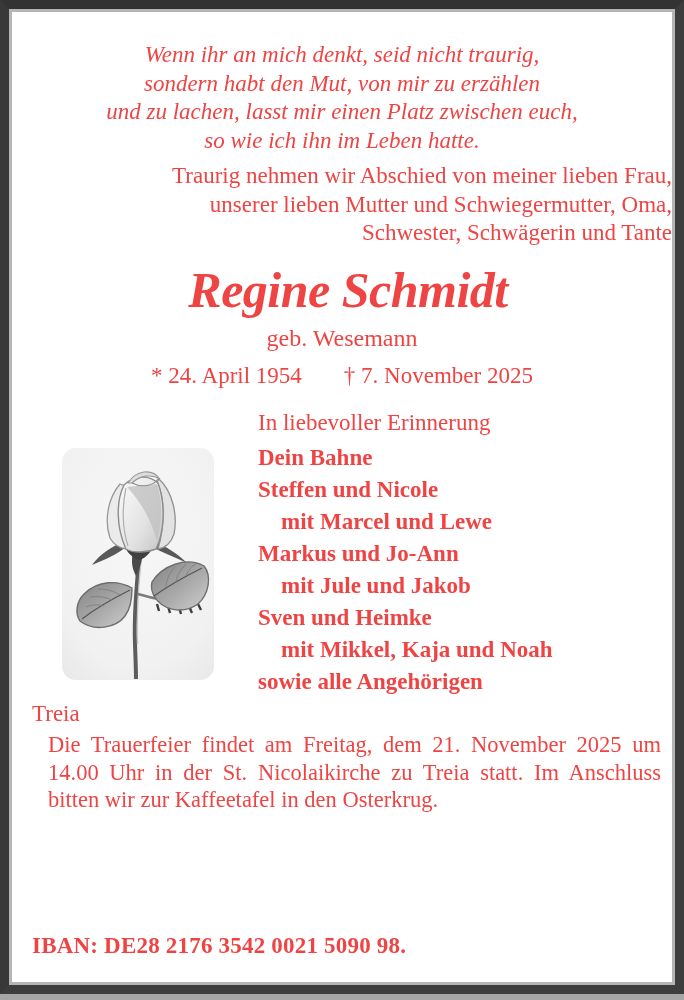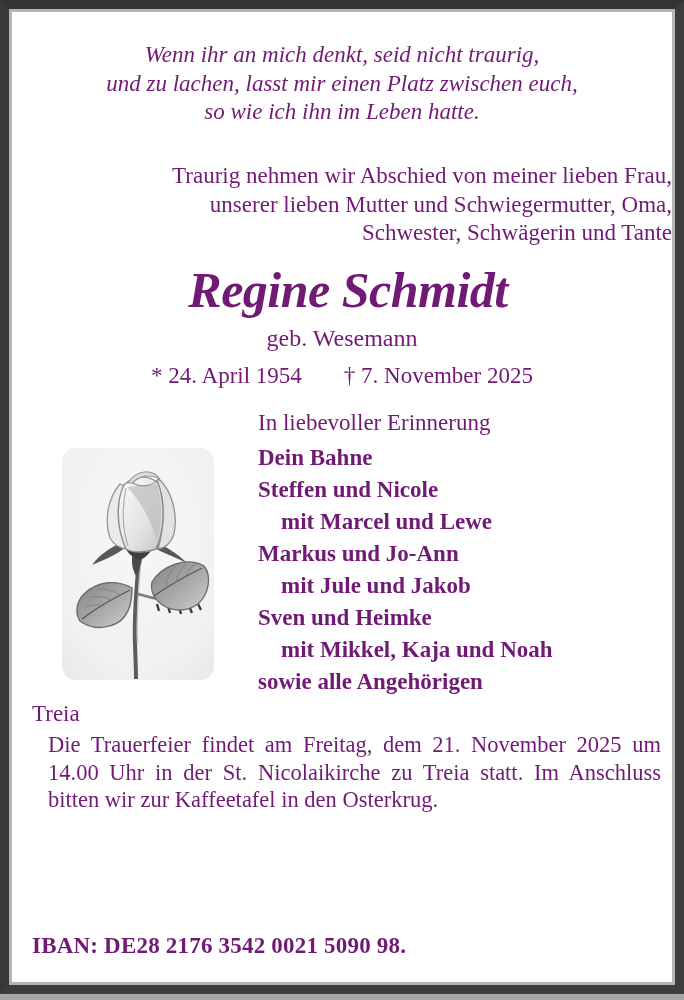--- a/index.html
+++ b/index.html
@@ -21,21 +21,21 @@
     border-left-color: #383838;
   }
   .card::before {               
     content: "";
     position: absolute; inset: 0;
     border: 3px solid #b5b5b5;
     pointer-events: none;
   }
   .content {
     position: absolute; inset: 3px;
-    color: #701a75;
+    color: #ef4444;
   }
   .abs { position: absolute; }
 
   .quote {
     top: 29px; left: 0; right: 0;
     text-align: center;
     font-style: italic;
     font-size: 23px; line-height: 28.5px;
   }
   .intro {
@@ -99,20 +99,21 @@
 </style>
 </head>
 <body>
 
 <div class="page">
   <div class="card">
     <div class="content">
 
       <div class="abs quote">
         <div>Wenn ihr an mich denkt, seid nicht traurig,</div>
+        <div>sondern habt den Mut, von mir zu erzählen</div>
         <div>und zu lachen, lasst mir einen Platz zwischen euch,</div>
         <div>so wie ich ihn im Leben hatte.</div>
       </div>
 
       <div class="abs intro">
         <div>Traurig nehmen wir Abschied von meiner lieben Frau,</div>
         <div>unserer lieben Mutter und Schwiegermutter, Oma,</div>
         <div>Schwester, Schwägerin und Tante</div>
       </div>
 

